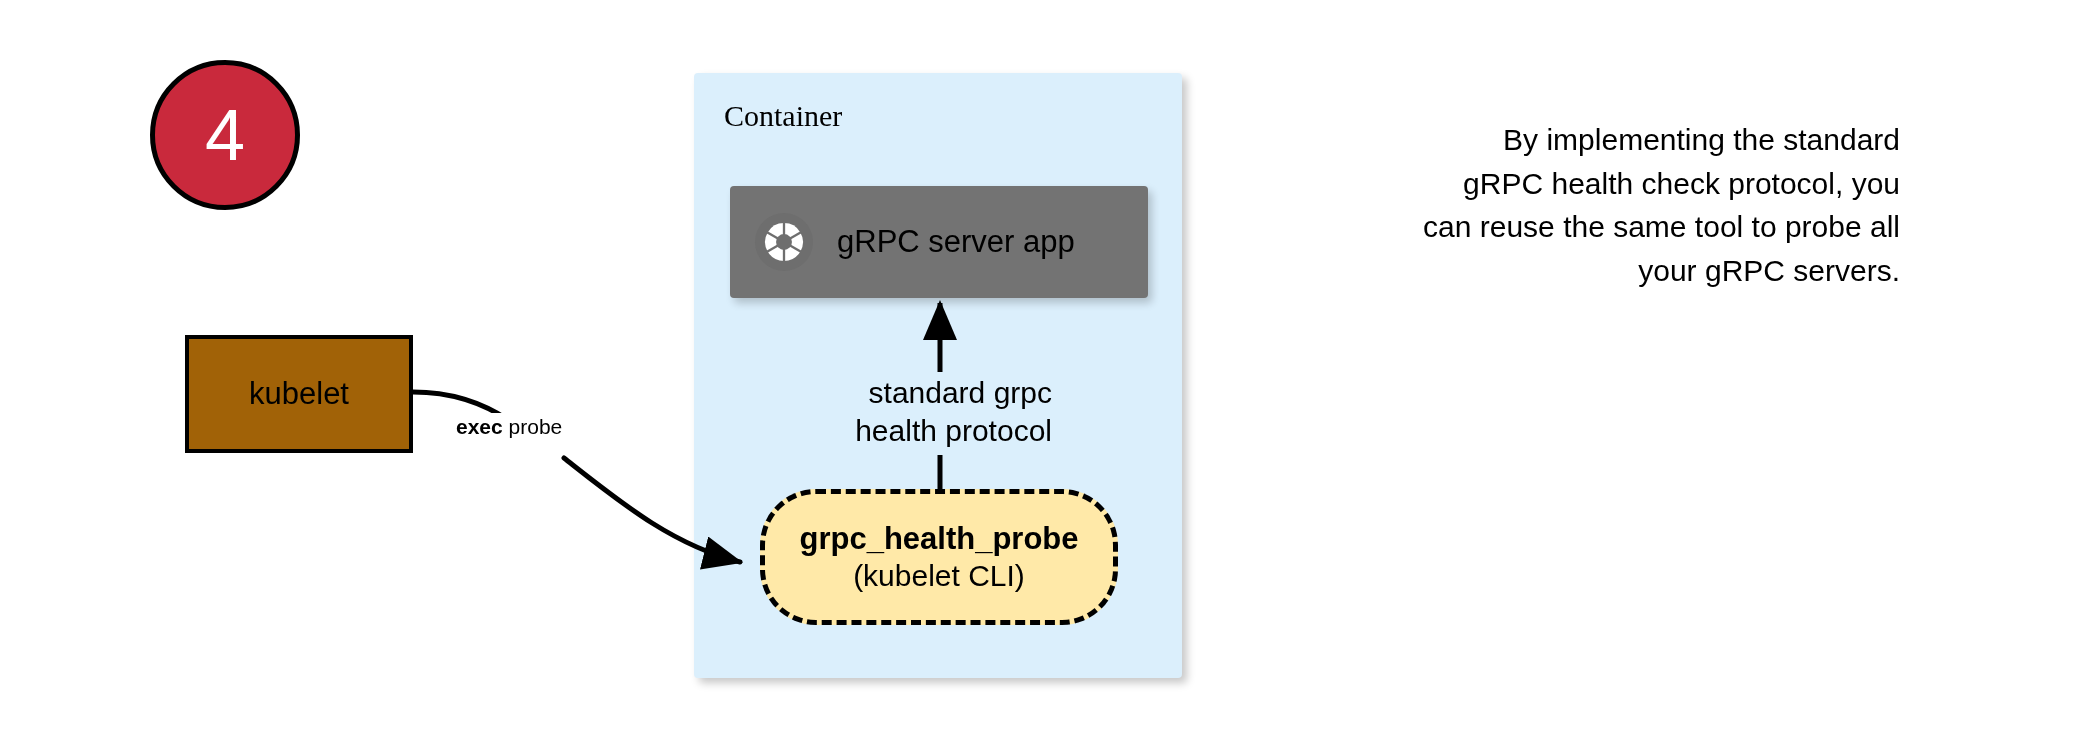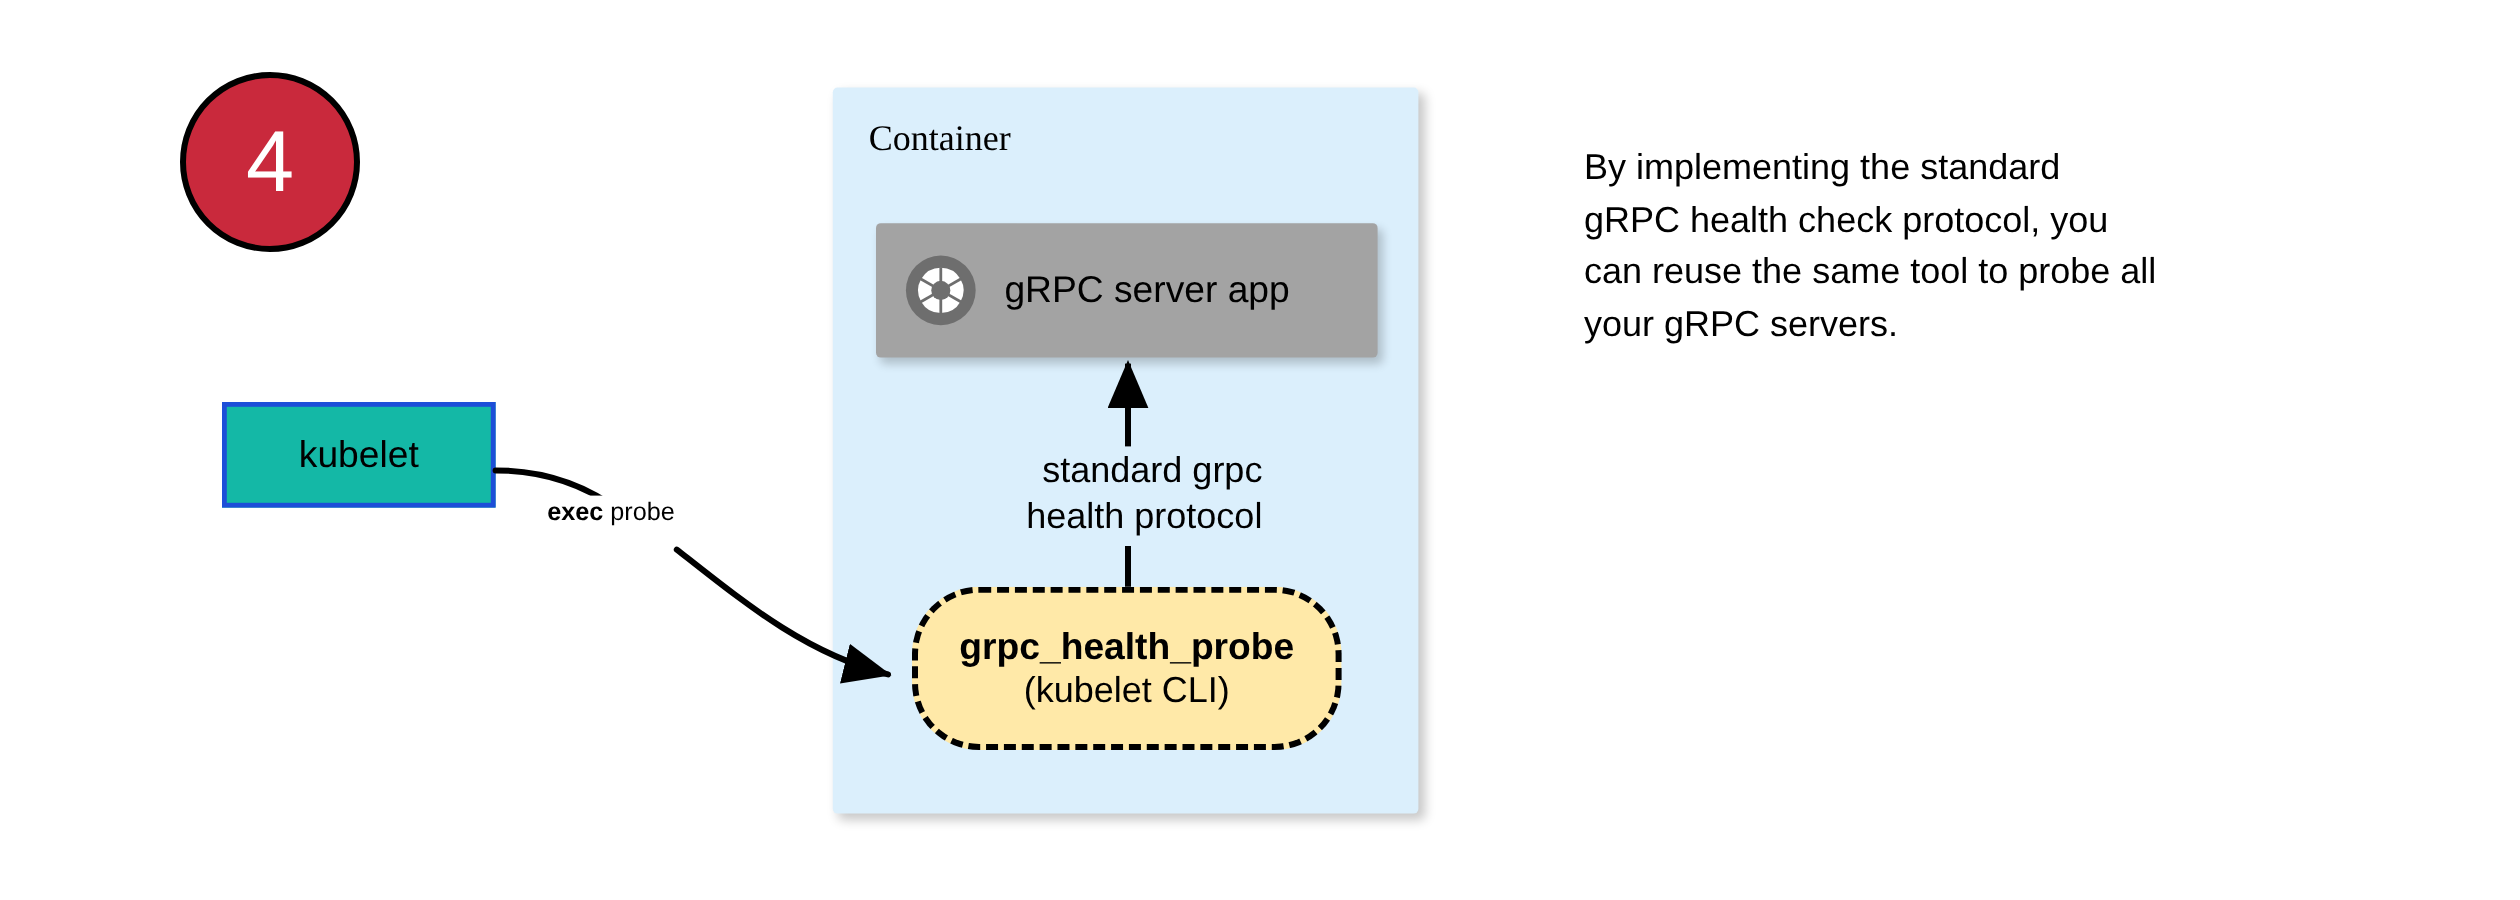--- a/index.html
+++ b/index.html
@@ -66,21 +66,21 @@
     font-family: Liberation Serif, serif;
   }
 
   
   .server-card {
     position: absolute;
     left: 730px;
     top: 186px;
     width: 418px;
     height: 112px;
-    background: #a3a3a3;
+    background: #737373;
     border-radius: 4px;
     box-shadow: 4px 5px 8px rgba(0, 0, 0, 0.20);
     display: flex;
     align-items: center;
   }
   .aperture-icon {
     margin-left: 23px;
     width: 62px;
     height: 62px;
     flex: 0 0 auto;
@@ -93,23 +93,23 @@
     color: #000000;
     white-space: nowrap;
   }
 
   
   .kubelet-box {
     position: absolute;
     left: 185px;
     top: 335px;
     width: 228px;
-    height: 88px;
-    background: #14b8a6;
-    border: 4px solid #1d4ed8;
+    height: 118px;
+    background: #a16207;
+    border: 4px solid #000000;
     box-sizing: border-box;
     display: flex;
     align-items: center;
     justify-content: center;
   }
   .kubelet-label {
     font-size: 31px;
     line-height: 1.1;
     color: #000000;
     white-space: nowrap;
@@ -179,21 +179,21 @@
   
   .side-note {
     position: absolute;
     left: 1320px;
     top: 118px;
     width: 580px;
     font-size: 30px;
     line-height: 1.45;
     color: #000000;
   }
-  .side-note-line { display: block; white-space: nowrap; }
+  .side-note-line { display: block; white-space: nowrap; text-align: right; }
 
   
   .edges-svg {
     position: absolute;
     left: 0;
     top: 0;
     width: 2100px;
     height: 750px;
     pointer-events: none;
     overflow: visible;

